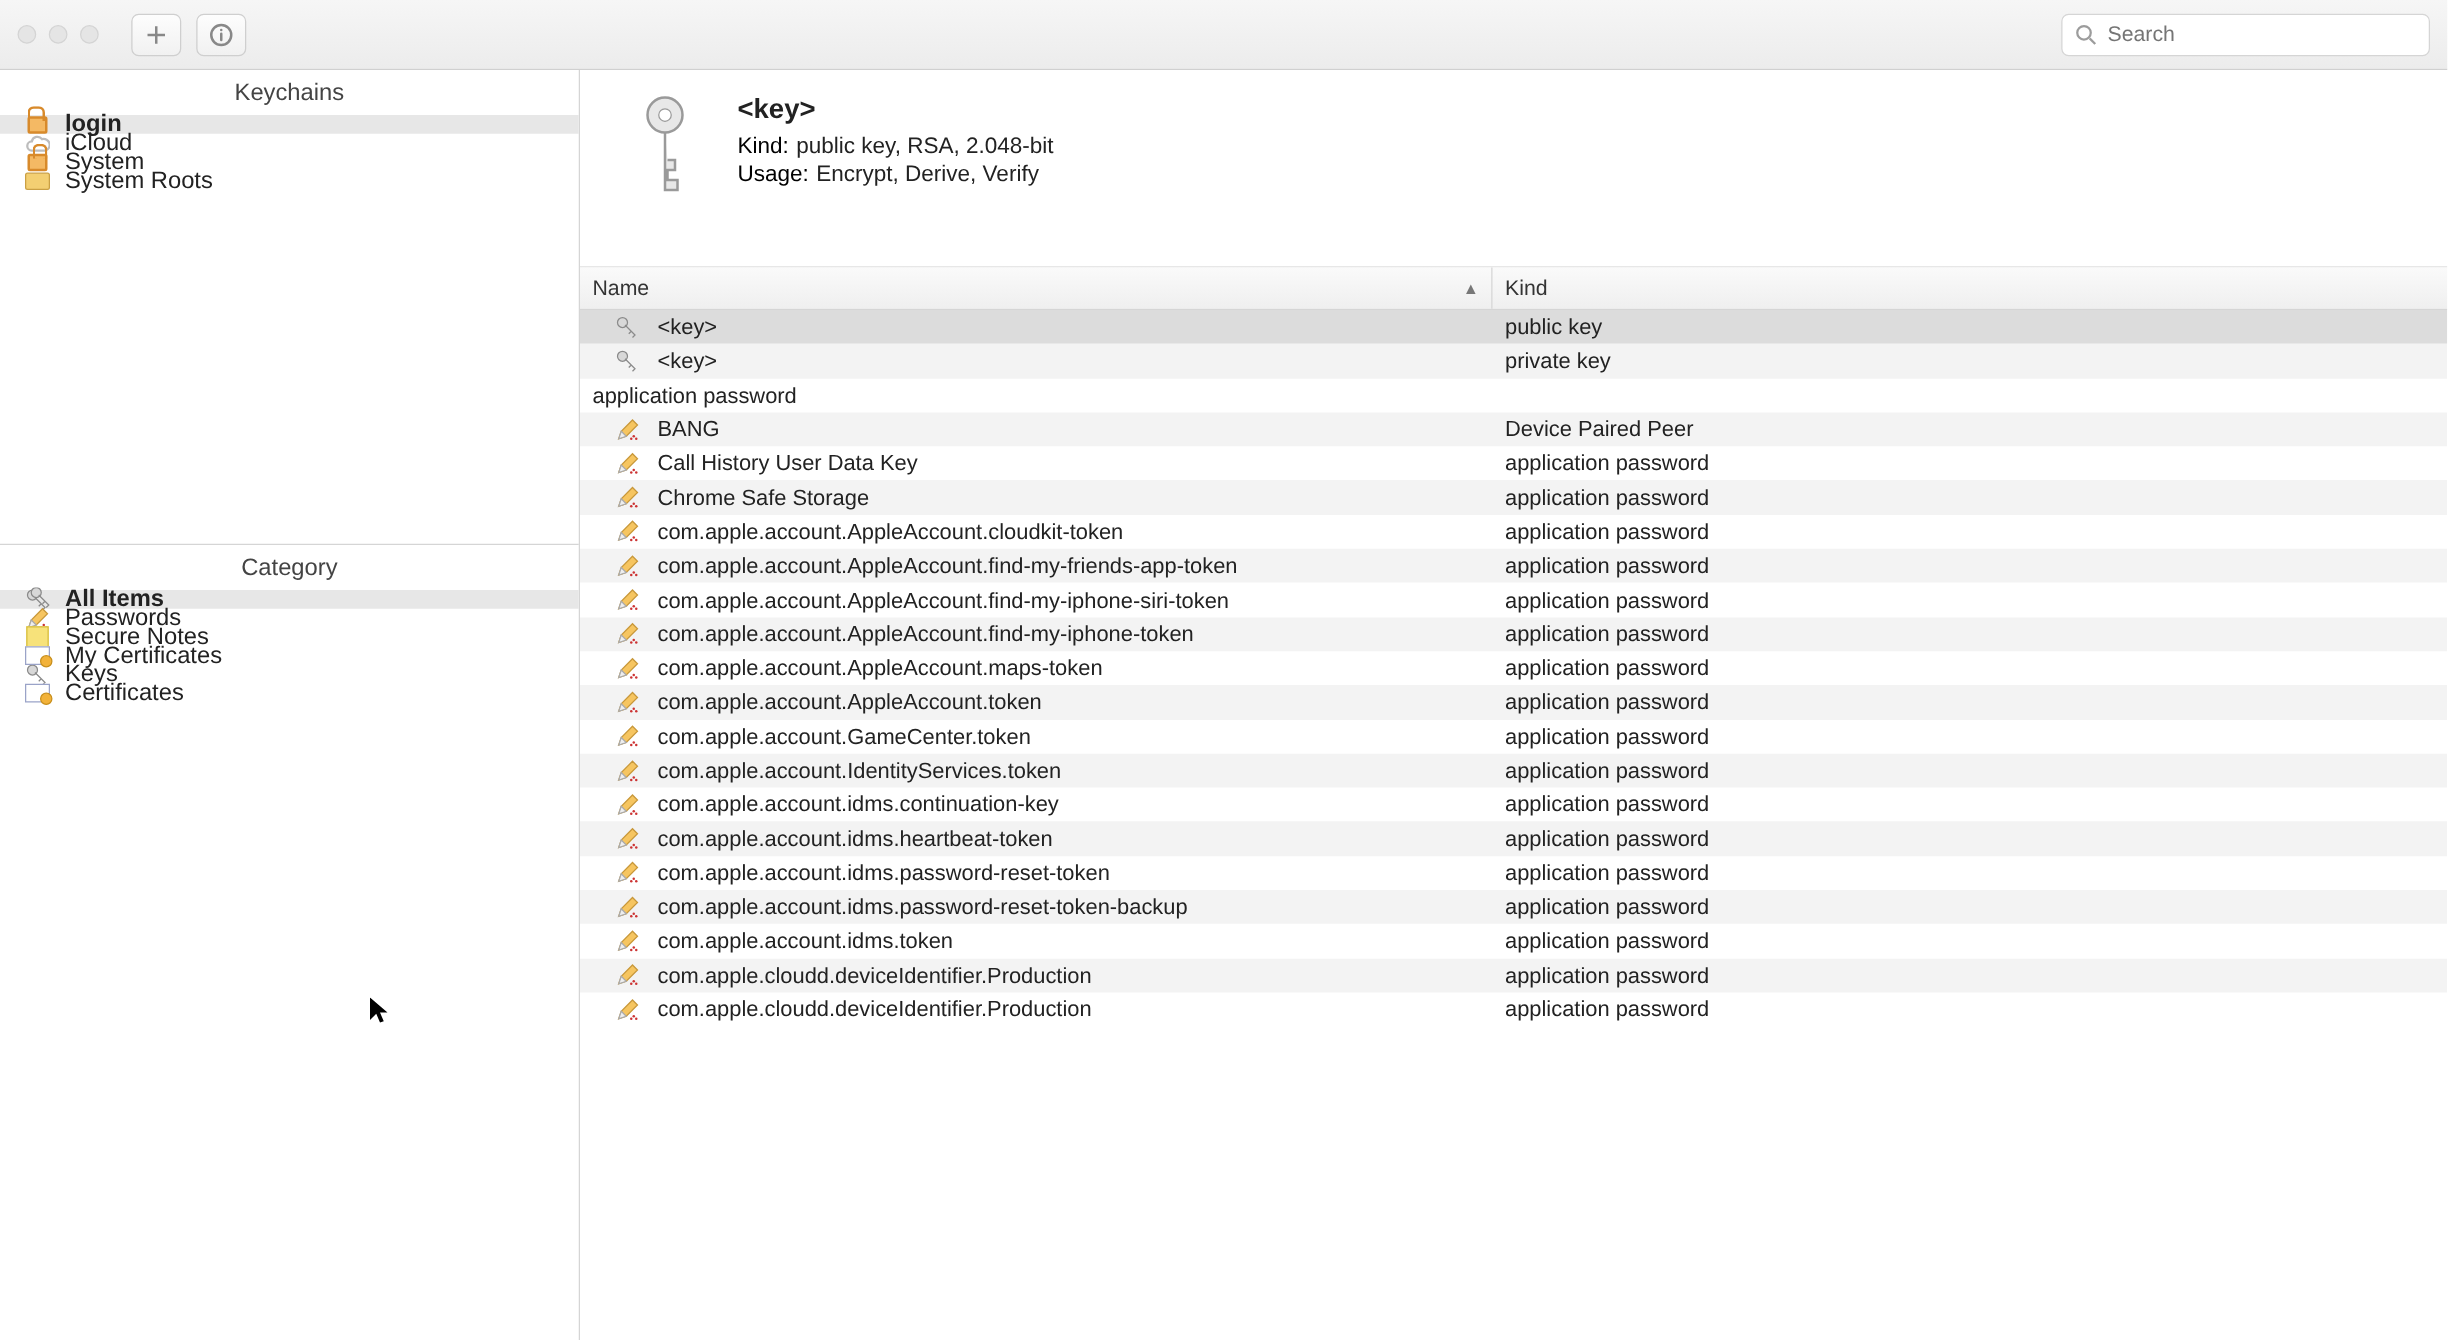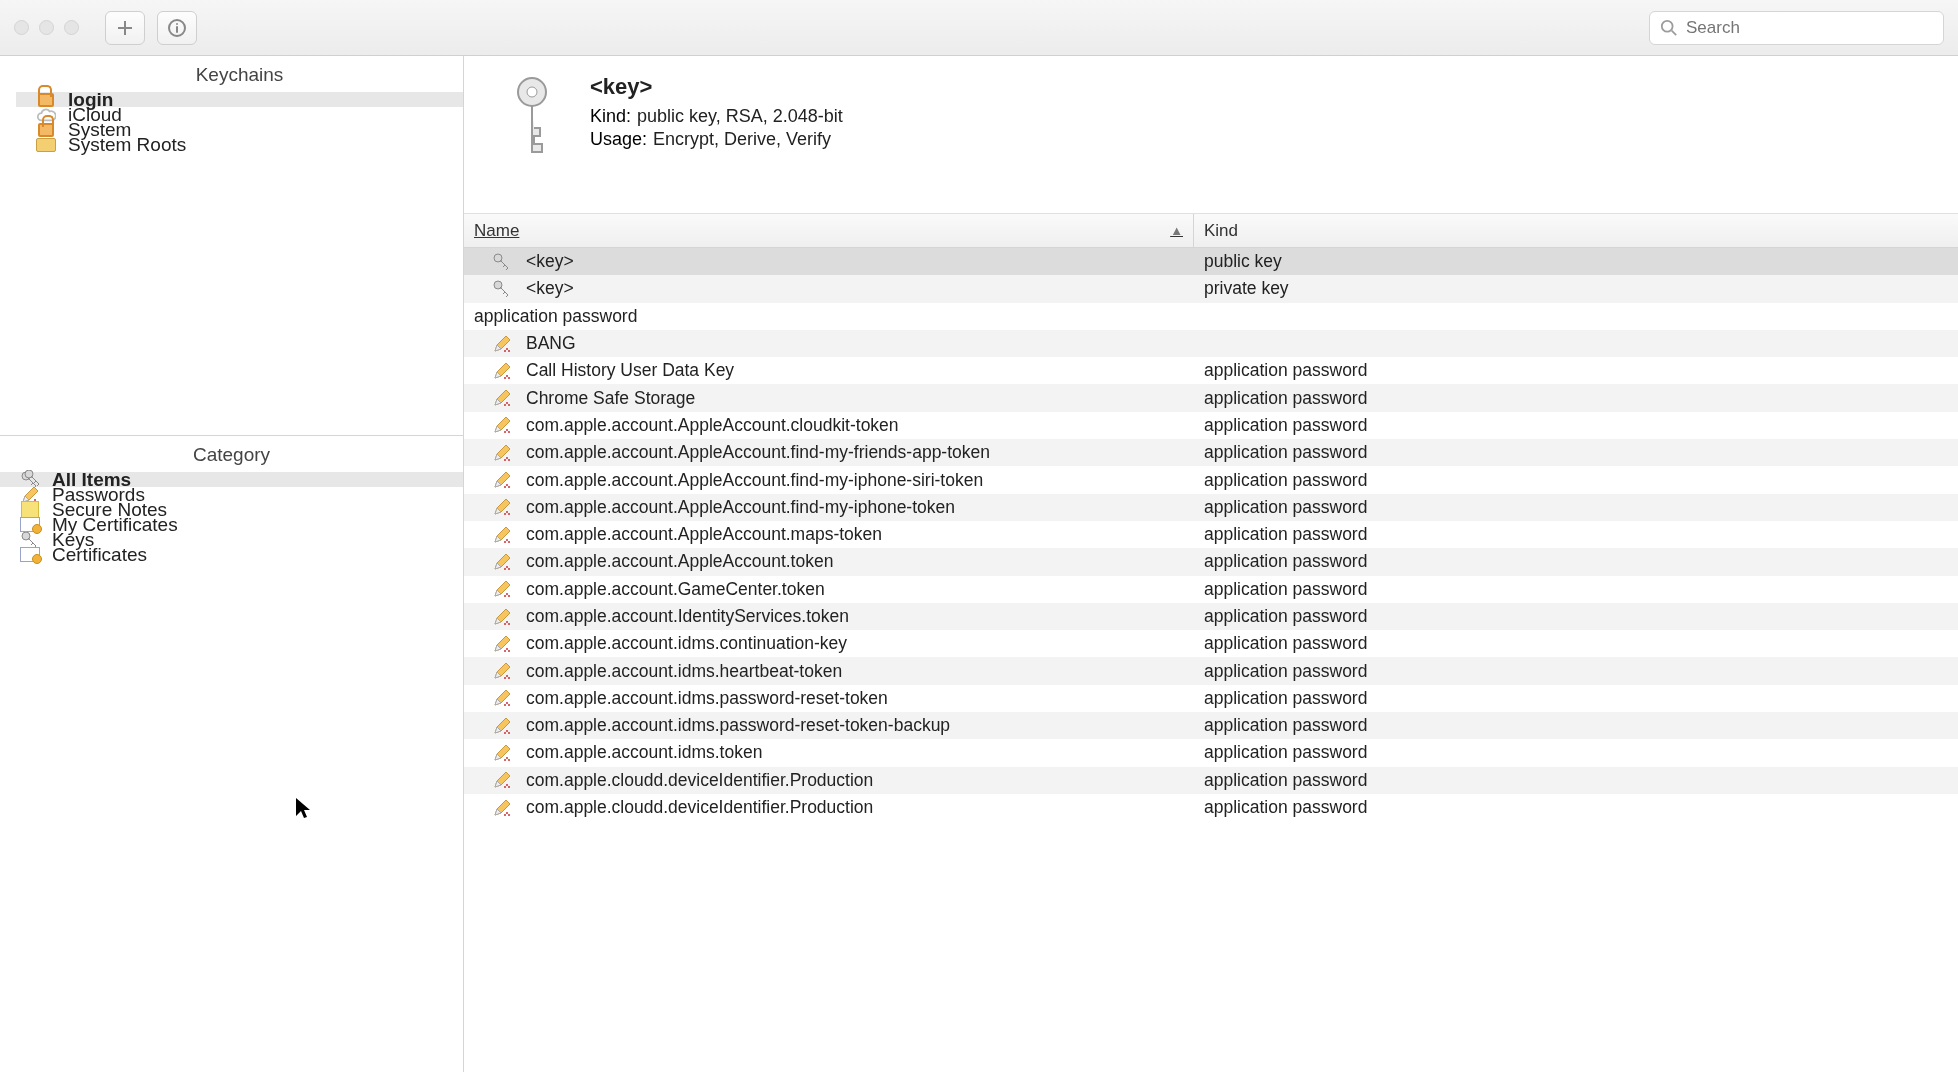--- a/index.html
+++ b/index.html
@@ -15,21 +15,21 @@
     .search-wrap { width:295px; height:34px; border:1px solid #d5d5d5; border-radius:6px; background:#fff; display:flex; align-items:center; padding:0 10px; color:#9c9c9c; }
     .search-wrap svg { width:18px; height:18px; margin-right:8px; stroke:#9c9c9c; fill:none; stroke-width:2; }
     .search-wrap input { border:none; outline:none; flex:1; font-size:17px; color:#333; background:transparent; }
 
     
     .main { display:grid; grid-template-columns:464px 1fr; height:calc(1072px - 54px); }
 
     
     .sidebar { border-right:1px solid #d5d5d5; display:flex; flex-direction:column; }
     .pane-title { text-align:center; font-size:19px; color:#444; padding:8px 0 6px; }
-    .sbtop { flex:0 0 380px; border-bottom:1px solid #d5d5d5;padding-left:16px; }
+    .sbtop { flex:0 0 380px; border-bottom:1px solid #d5d5d5; }
     .sbbot { flex:1; }
     .sb-list { list-style:none; }
     .sb-item { display:flex; align-items:center; height:15px; padding:0 20px; gap:12px; cursor:default; }
     .sb-item.selected { background:#e7e7e7; }
     .sb-item .sb-label { font-size:19px; color:#222; }
     .sb-item.selected .sb-label { font-weight:700; }
     .sb-icon { width:20px; height:20px; flex:0 0 20px; display:flex; align-items:center; justify-content:center; }
 
     
     .ic-lock-open { width:16px; height:14px; border:2px solid #d88a2b; border-radius:2px; background:#f4b964; position:relative; }
@@ -45,21 +45,21 @@
 
     
     .detail { padding:18px 0 18px 40px; display:flex; gap:30px; align-items:flex-start; height:158px; border-bottom:1px solid #e0e0e0; }
     .detail .bigkey { width:56px; height:86px; }
     .detail .meta .title { font-size:22px; font-weight:700; margin-bottom:6px; }
     .detail .meta .row { font-size:18px; margin-top:2px; }
     .detail .meta .row .k { color:#000000; margin-right:6px; }
 
     
     .thead { display:flex; height:34px; align-items:center; background:linear-gradient(#fafafa,#efefef); border-bottom:1px solid #d5d5d5; font-size:17px; color:#333; }
-    .thead .col-name { flex:0 0 730px; padding-left:10px; display:flex; align-items:center; gap:18px; border-right:1px solid #d5d5d5; height:100%;text-decoration:underline; }
+    .thead .col-name { flex:0 0 730px; padding-left:10px; display:flex; align-items:center; gap:18px; border-right:1px solid #d5d5d5; height:100%; }
     .thead .col-name .sort { margin-left:auto; margin-right:10px; color:#777; font-size:13px; }
     .thead .col-kind { flex:1; padding-left:10px; }
     .tbody { overflow:hidden; height:calc(100% - 158px - 34px); }
     .trow { display:flex; height:27.3px; align-items:center; font-size:17.5px; }
     .trow:nth-child(even) { background:#f3f3f3; }
     .trow.selected { background:#dcdcdc; }
     .trow .cell-name { flex:0 0 730px; padding-left:28px; display:flex; align-items:center; gap:14px; }
     .trow .cell-kind { flex:1; padding-left:10px; }
     .row-icon { width:20px; height:20px; flex:0 0 20px; display:flex; align-items:center; justify-content:center; }
 
@@ -266,20 +266,21 @@
         </div>
         <div class="trow">
           <div class="cell-name">
             <span class="sb-icon row-icon">
               <svg width="20" height="20" viewBox="0 0 20 20">
                 <use href="#svg-pencil"></use>
               </svg>
             </span>
             <span>BANG</span>
           </div>
+          <div class="cell-kind">Device Paired Peer</div>
         </div>
         <div class="trow">
           <div class="cell-name">
             <span class="sb-icon row-icon">
               <svg width="20" height="20" viewBox="0 0 20 20">
                 <use href="#svg-pencil"></use>
               </svg>
             </span>
             <span>Call History User Data Key</span>
           </div>

